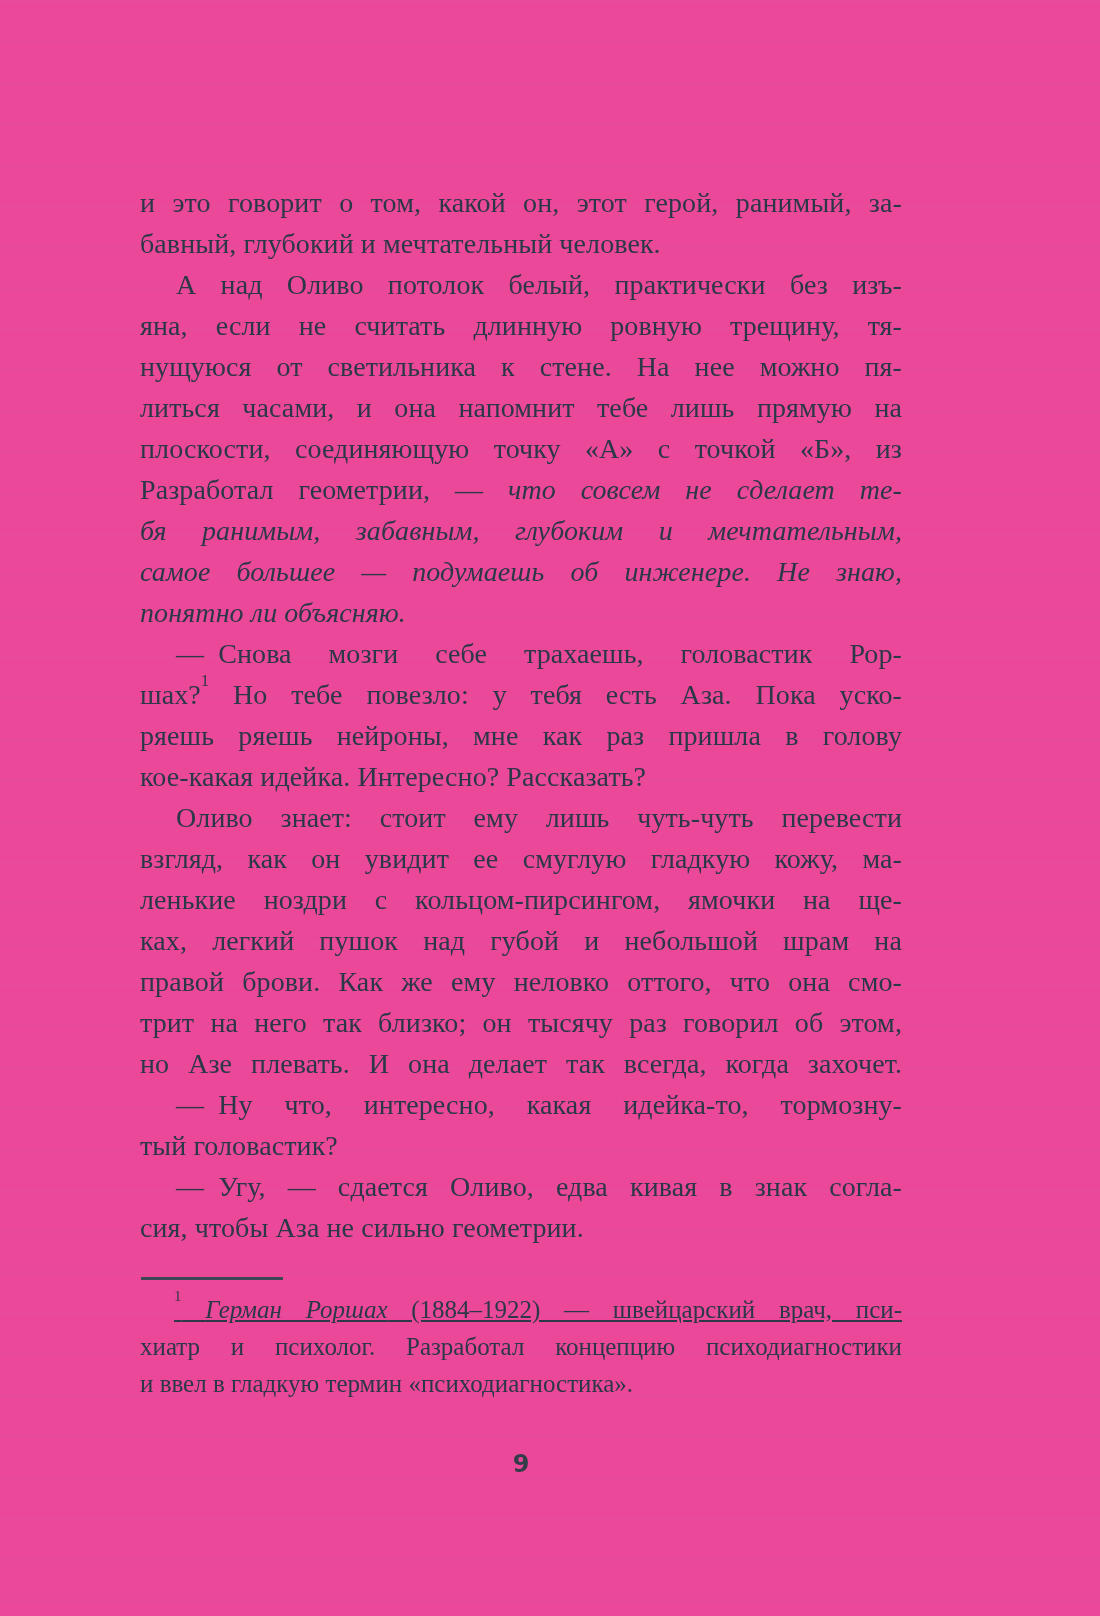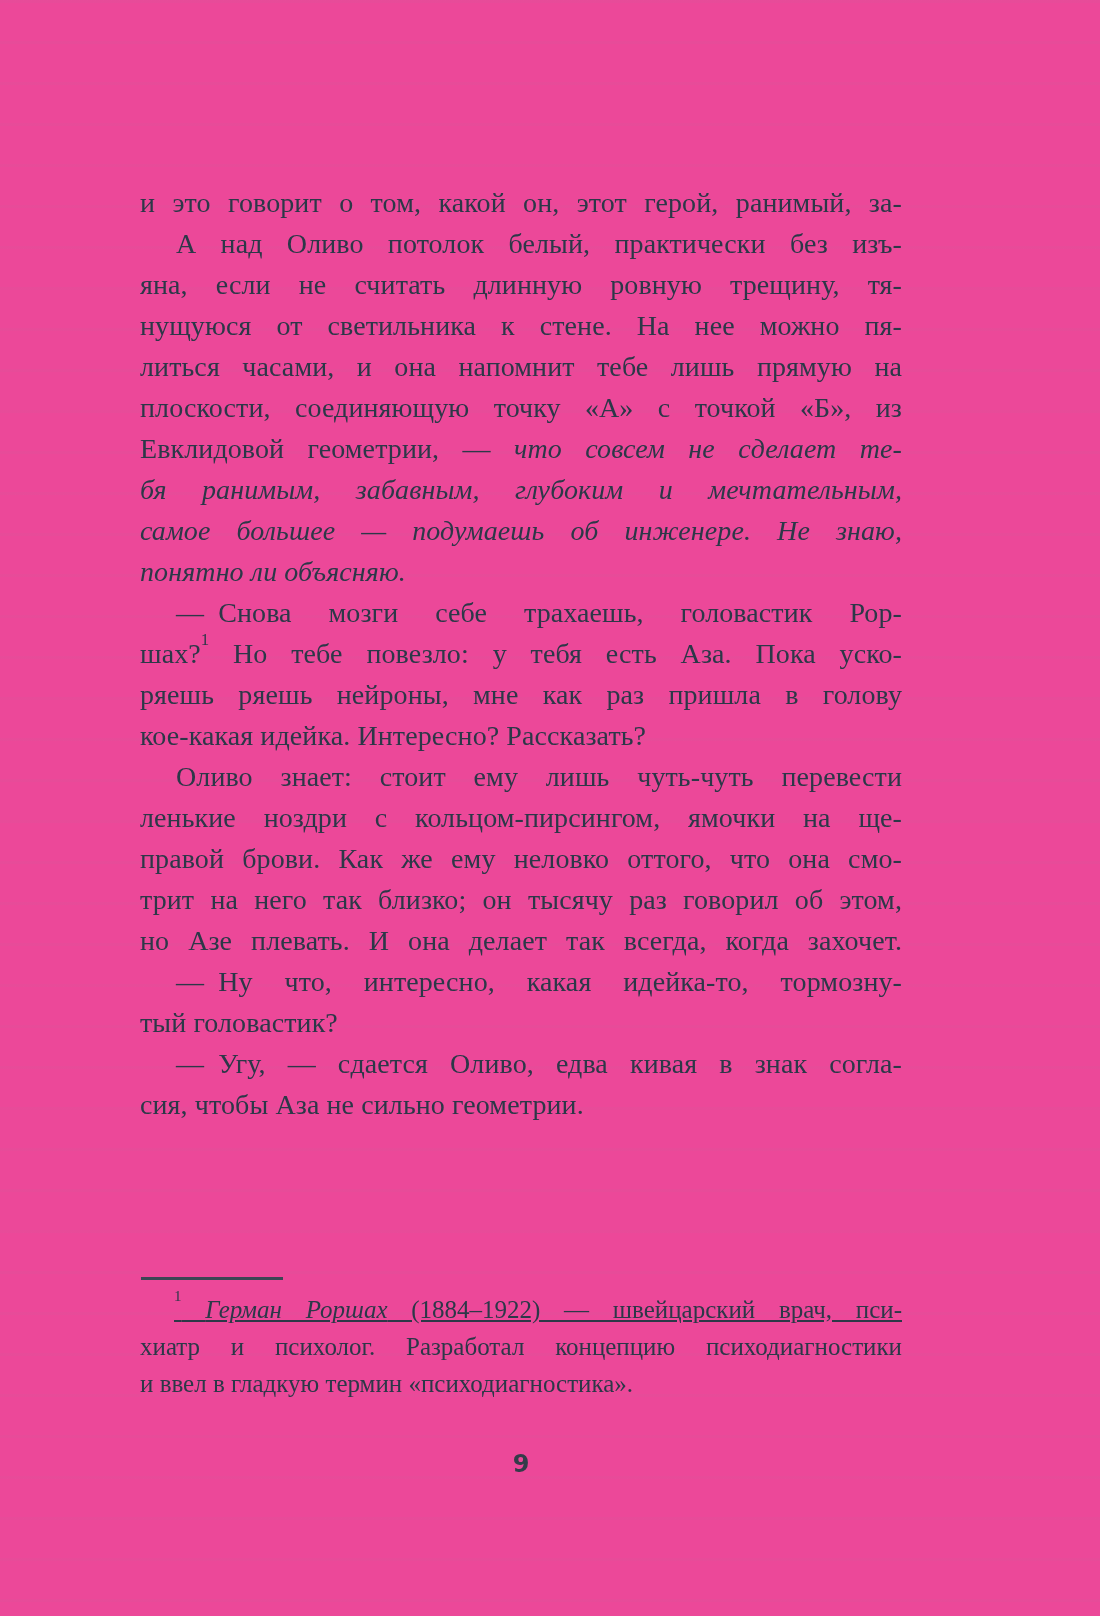--- a/index.html
+++ b/index.html
@@ -72,35 +72,38 @@
     color:#333c49;
   }
 </style>
 </head>
 <body>
 
 <div class="page">
 
   <div class="text-block">
       <div class="line just"><span>и это говорит о том, какой он, этот герой, ранимый, за-</span></div>
+      <div class="line"><span>бавный, глубокий и мечтательный человек.</span></div>
       <div class="line just indent"><span>А над Оливо потолок белый, практически без изъ-</span></div>
       <div class="line just"><span>яна, если не считать длинную ровную трещину, тя-</span></div>
       <div class="line just"><span>нущуюся от светильника к стене. На нее можно пя-</span></div>
       <div class="line just"><span>литься часами, и она напомнит тебе лишь прямую на</span></div>
       <div class="line just"><span>плоскости, соединяющую точку «А» с точкой «Б», из</span></div>
-      <div class="line just"><span>Евклидовой геометрии, — </span><em>что совсем не сделает те-</em></div>
+      <div class="line just"><span>Разработал геометрии, — </span><em>что совсем не сделает те-</em></div>
       <div class="line just"><em>бя ранимым, забавным, глубоким и мечтательным,</em></div>
       <div class="line just"><em>самое большее — подумаешь об инженере. Не знаю,</em></div>
       <div class="line"><em>понятно ли объясняю.</em></div>
       <div class="line just indent"><span>— Снова мозги себе трахаешь, головастик Рор-</span></div>
       <div class="line just"><span>шах?</span><sup>1</sup><span> Но тебе повезло: у тебя есть Аза. Пока уско-</span></div>
       <div class="line just"><span>ряешь ряешь нейроны, мне как раз пришла в голову</span></div>
       <div class="line"><span>кое-какая идейка. Интересно? Рассказать?</span></div>
       <div class="line just indent"><span>Оливо знает: стоит ему лишь чуть-чуть перевести</span></div>
+      <div class="line just"><span>взгляд, как он увидит ее смуглую гладкую кожу, ма-</span></div>
       <div class="line just"><span>ленькие ноздри с кольцом-пирсингом, ямочки на ще-</span></div>
+      <div class="line just"><span>ках, легкий пушок над губой и небольшой шрам на</span></div>
       <div class="line just"><span>правой брови. Как же ему неловко оттого, что она смо-</span></div>
       <div class="line just"><span>трит на него так близко; он тысячу раз говорил об этом,</span></div>
       <div class="line just"><span>но Азе плевать. И она делает так всегда, когда захочет.</span></div>
       <div class="line just indent"><span>— Ну что, интересно, какая идейка-то, тормозну-</span></div>
       <div class="line"><span>тый головастик?</span></div>
       <div class="line just indent"><span>— Угу, — сдается Оливо, едва кивая в знак согла-</span></div>
       <div class="line"><span>сия, чтобы Аза не сильно геометрии.</span></div>
     </div>
 
   <div class="footnote-rule"></div>

